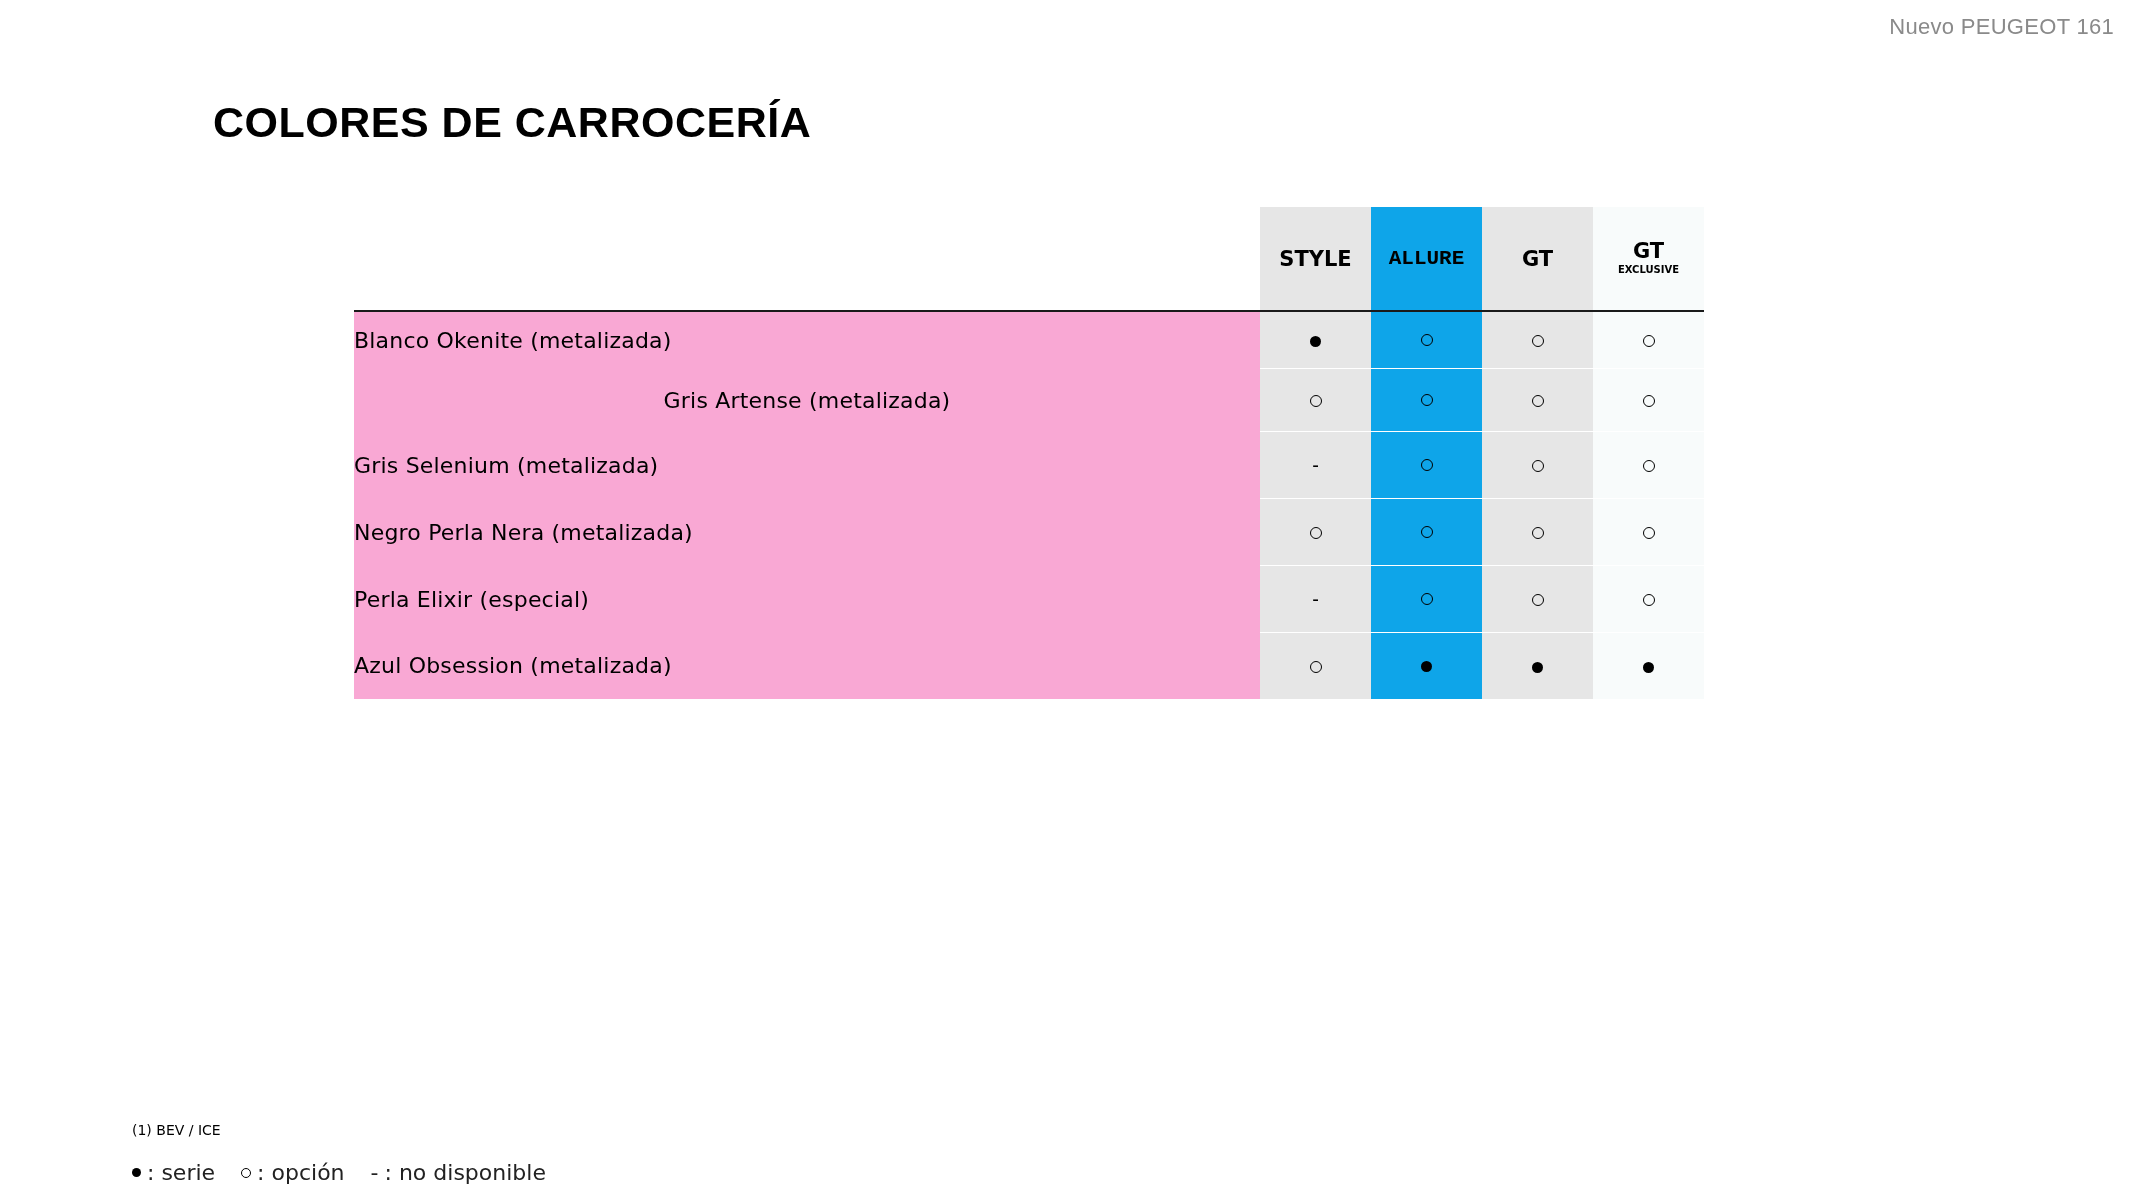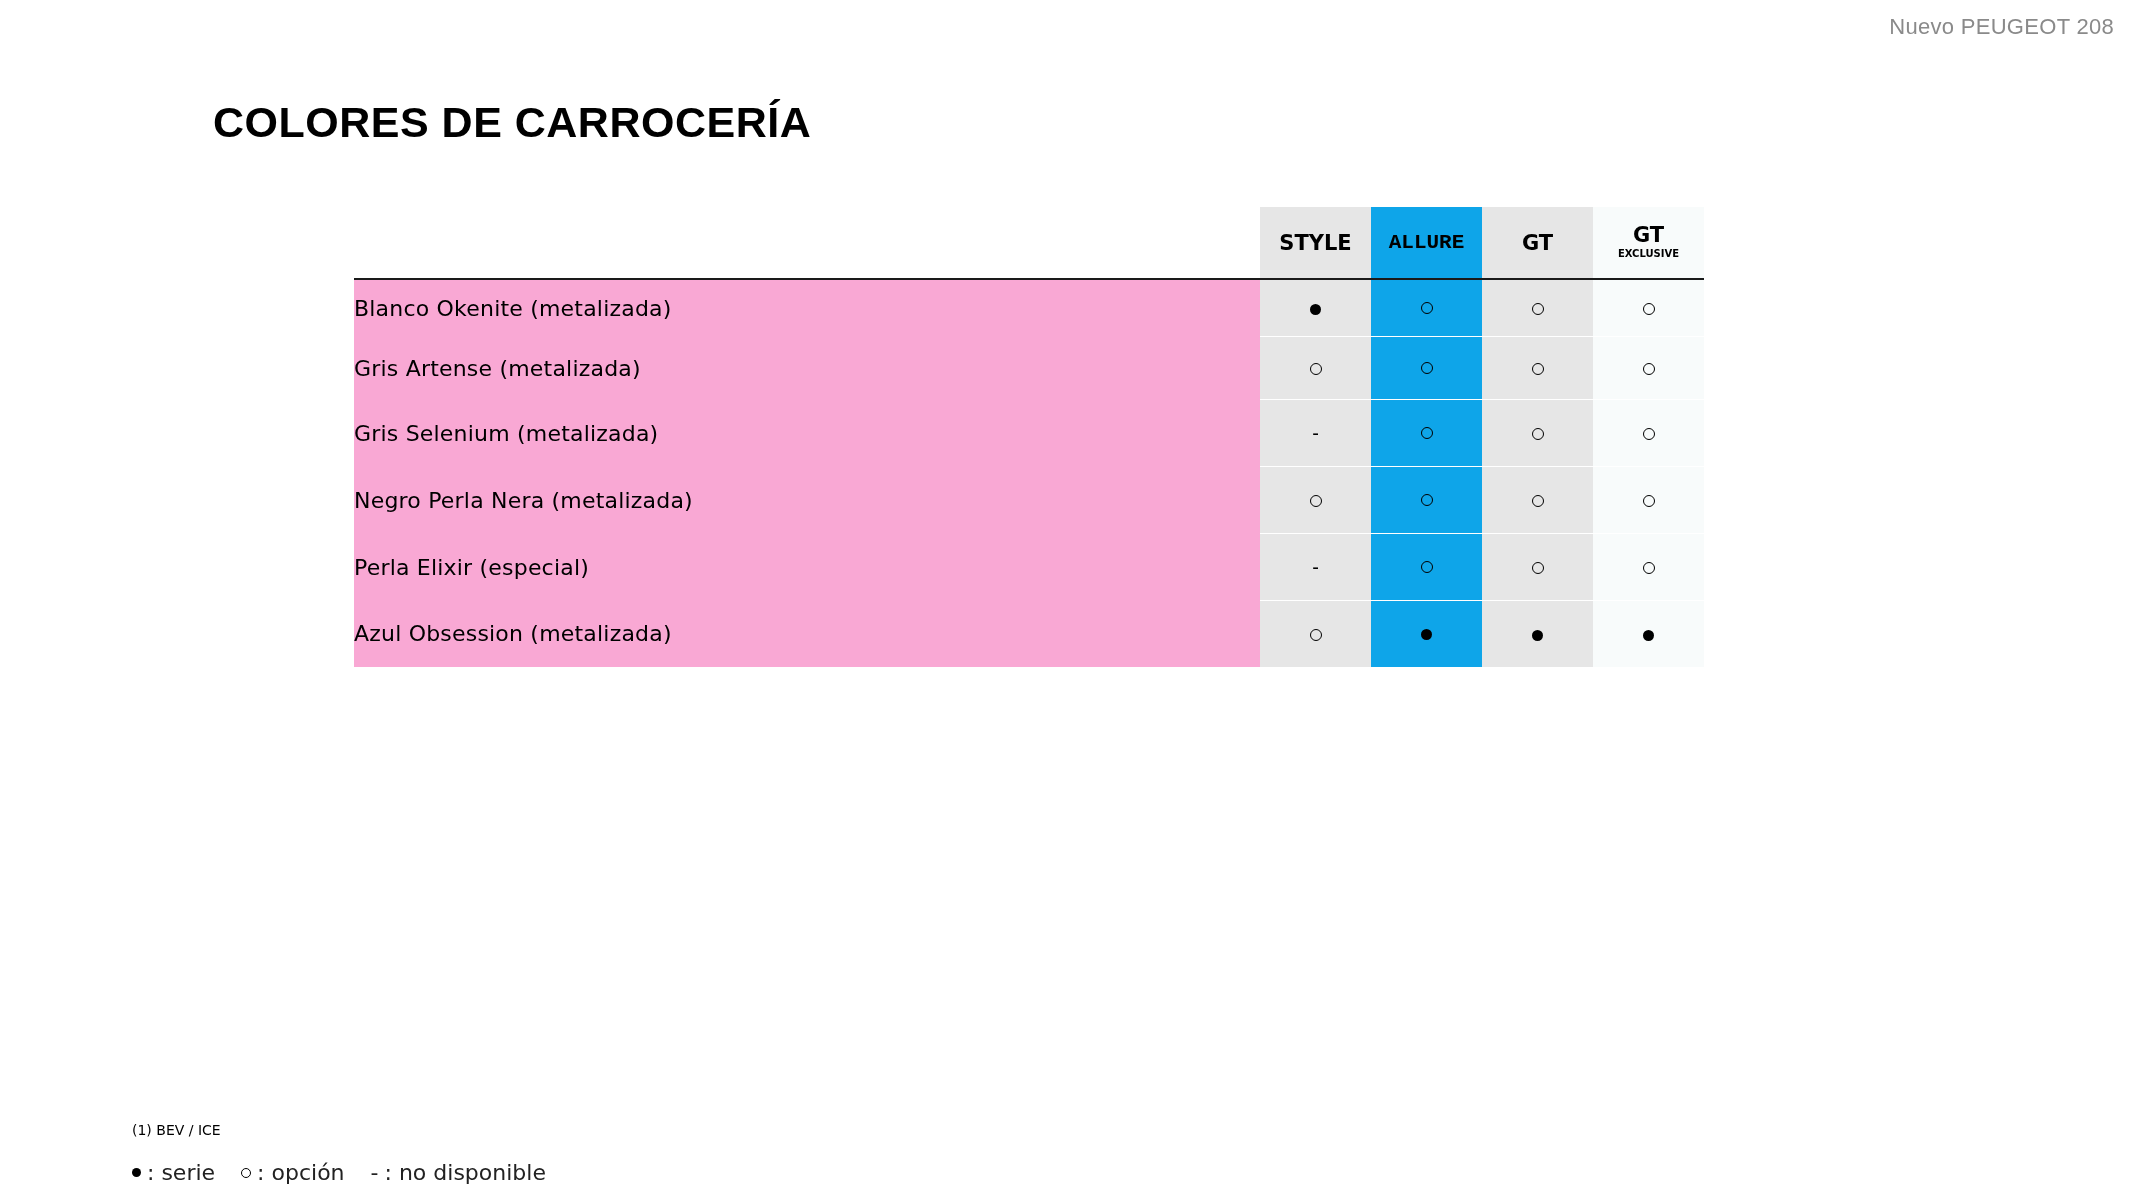--- a/index.html
+++ b/index.html
@@ -14,32 +14,32 @@
   .title {
     position:absolute; left:213px; top:98px; margin:0;
     font-size:43px; font-weight:900; letter-spacing:0.5px;
     font-family:Liberation Sans, sans-serif;
   }
   .table-wrap { position:absolute; left:354px; top:207px; width:1350px; }
   table { border-collapse:collapse; width:1350px; table-layout:fixed; }
   col.c-label { width:906px; }
   col.c-trim { width:111px; }
   thead th {
-    height:71px; padding:0; text-align:center; vertical-align:middle;
+    height:71px; padding:16px; text-align:center; vertical-align:middle;
     font-family:"DejaVu Sans", sans-serif; font-weight:700; font-size:21px;
     border-bottom:2px solid #1a1a1a;
   }
   thead th.empty { background:#fff; }
   th .sub { display:block; font-size:10px; line-height:16px; }
   th .main { display:block; line-height:22px; }
   tbody td {
     padding:0; height:66px; text-align:center; vertical-align:middle; font-size:21px;
   }
   tbody tr:first-child td { height:56px; }
-  tbody tr:nth-child(2) td { height:62px; }
+  tbody tr:nth-child(2) td { height:62px;text-align:center; }
   tbody tr:not(:last-child) td.trim { border-bottom:1px solid #ffffff; }
   td.label {
     text-align:left; font-size:22px; font-family:"DejaVu Sans", sans-serif;
     letter-spacing:0.2px; background:#f9a8d4;
   }
   .shade-grey { background:#e6e6e6; }
   .shade-white { background:#0ea5e9;font-family:Liberation Mono, monospace; }
   .shade-pale { background:#f8fbfb; }
   .sym { display:inline-block; }
   .sym-serie { width:11px; height:11px; background:#000; border-radius:50%; }
@@ -53,21 +53,21 @@
     position:absolute; left:132px; top:1160px; font-size:22px; color:#222;
     display:flex; align-items:center; gap:26px; font-family:"DejaVu Sans", sans-serif;
   }
   .legend-item { display:flex; align-items:center; gap:6px; }
   .legend .sym-serie { width:9px; height:9px; }
   .legend .sym-opcion { width:8px; height:8px; border-width:1.4px; }
 </style>
 </head>
 <body>
 
-<div class="brand">Nuevo PEUGEOT 208</div>
+<div class="brand">Nuevo PEUGEOT 161</div>
 <h1 class="title">COLORES DE CARROCERÍA</h1>
 
 <div class="table-wrap">
   <table>
     <colgroup>
       <col class="c-label">
         <col class="c-trim">
         <col class="c-trim">
         <col class="c-trim">
         <col class="c-trim">

